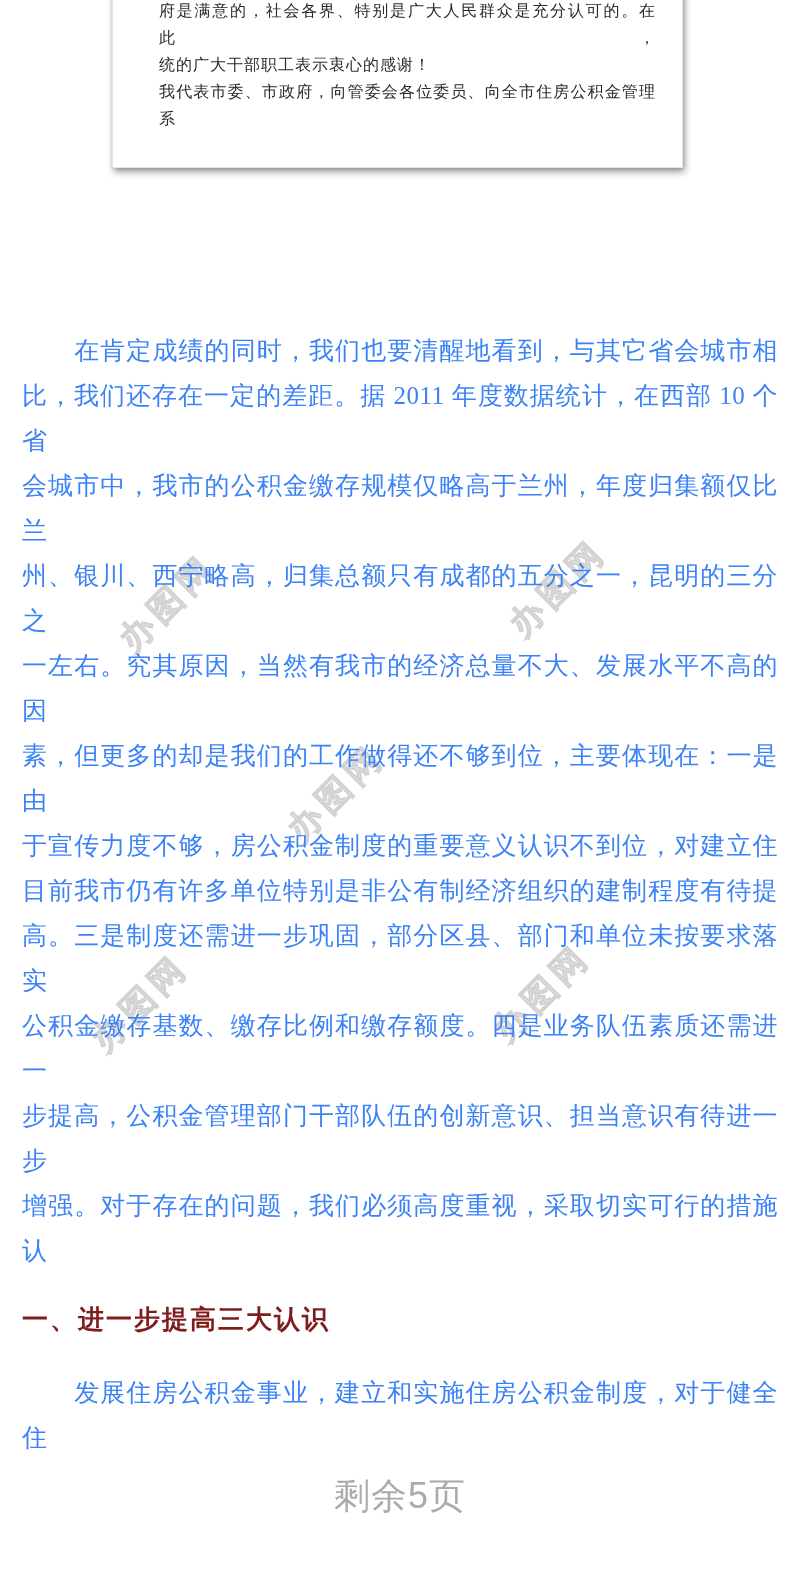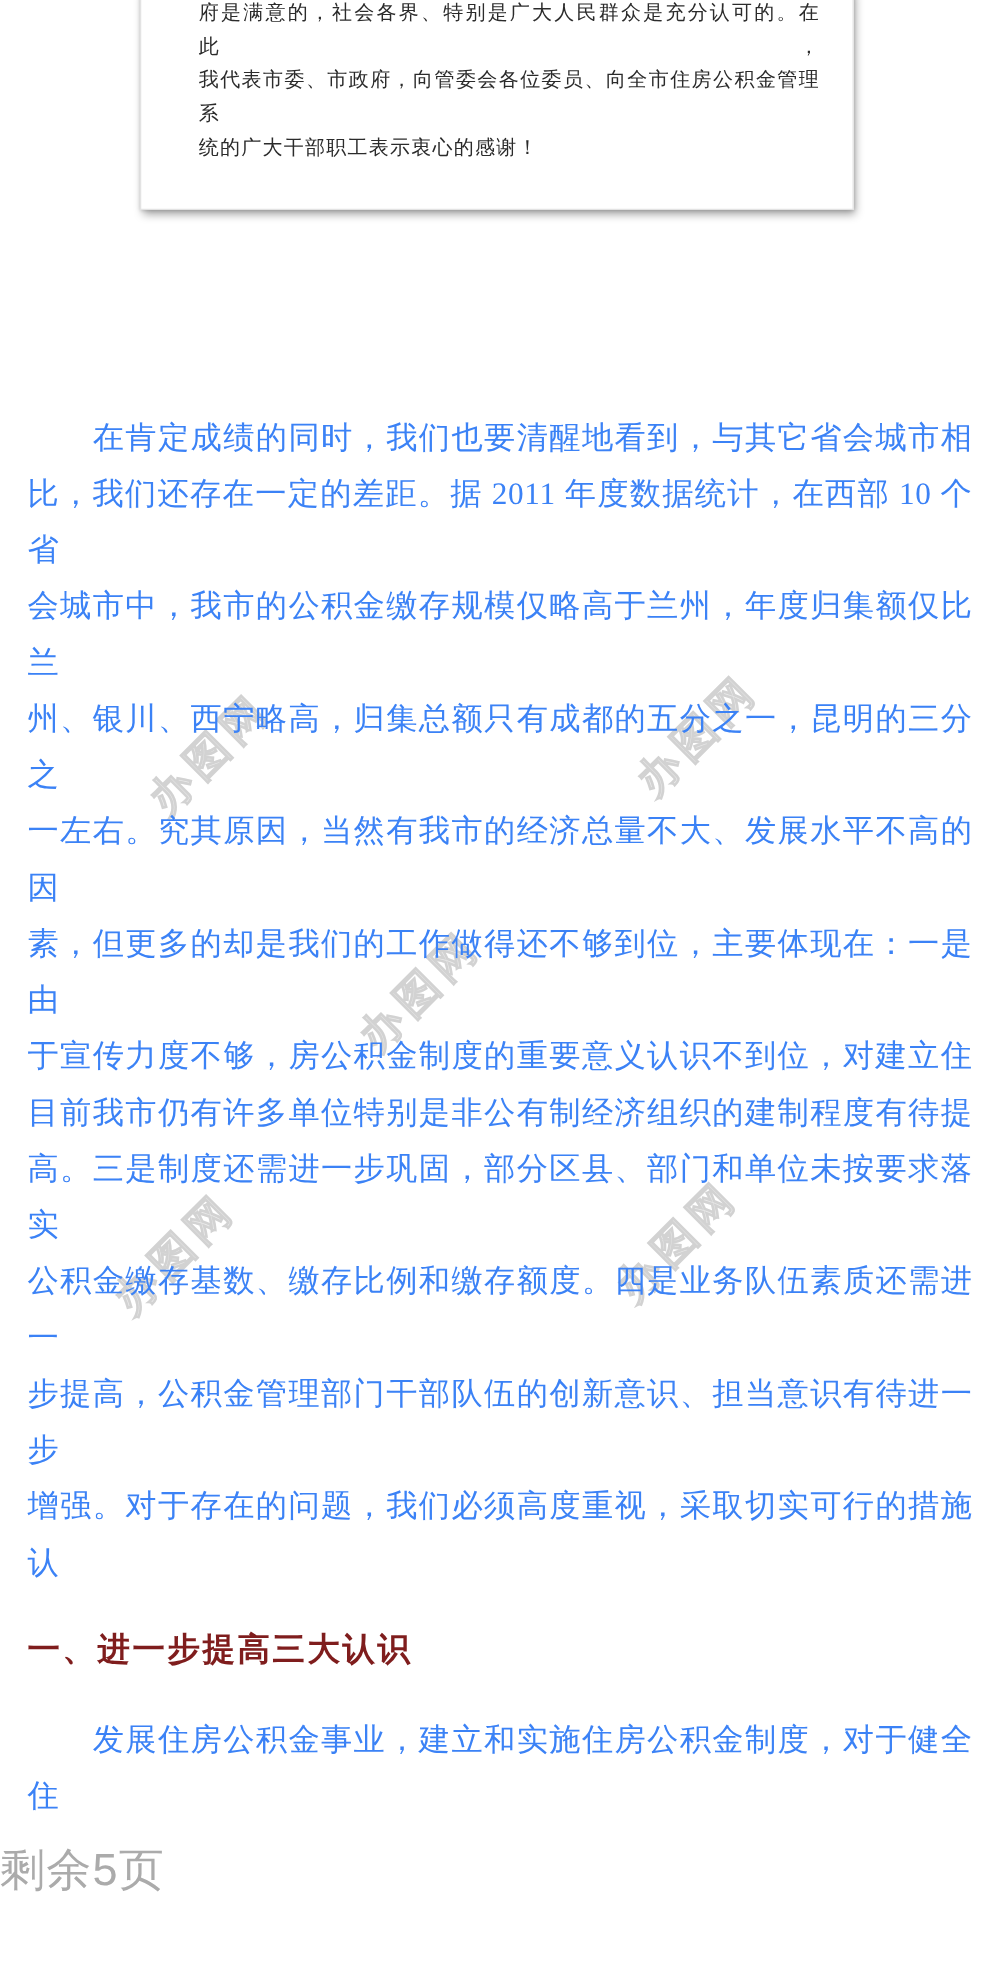--- a/index.html
+++ b/index.html
@@ -70,21 +70,21 @@
     letter-spacing: 2px;
     color: #7f1d1d;
   }
 
   
   .footer-notice {
     position: absolute;
     top: 1474px; left: 0;
     width: 100%;
     display: flex;
-    justify-content: flex-start;
+    justify-content: center;
     gap: 36px;
     font-family: "Liberation Sans", "DejaVu Sans", sans-serif;
     font-size: 36px;
     line-height: 44px;
     letter-spacing: 1px;
     color: var(--footer-color, #ababab);
     z-index: 2;
   }
 </style>
 </head>
@@ -96,22 +96,22 @@
       <span class="wm" style="left: 168px; top: 603px;">办图网</span>
       <span class="wm" style="left: 558px; top: 588px;">办图网</span>
       <span class="wm" style="left: 336px; top: 793px;">办图网</span>
       <span class="wm" style="left: 140px; top: 1003px;">办图网</span>
       <span class="wm" style="left: 542px; top: 993px;">办图网</span>
     </div>
 
   <div class="doc-card">
     <div>
         <div class="tline just">府是满意的，社会各界、特别是广大人民群众是充分认可的。在此，</div>
+        <div class="tline">统的广大干部职工表示衷心的感谢！</div>
         <div class="tline just">我代表市委、市政府，向管委会各位委员、向全市住房公积金管理系</div>
-        <div class="tline">统的广大干部职工表示衷心的感谢！</div>
       </div>
   </div>
 
   <div class="body-text">
     <div>
         <div class="tline just">　　在肯定成绩的同时，我们也要清醒地看到，与其它省会城市相</div>
         <div class="tline just">比，我们还存在一定的差距。据 2011 年度数据统计，在西部 10 个省</div>
         <div class="tline just">会城市中，我市的公积金缴存规模仅略高于兰州，年度归集额仅比兰</div>
         <div class="tline just">州、银川、西宁略高，归集总额只有成都的五分之一，昆明的三分之</div>
         <div class="tline just">一左右。究其原因，当然有我市的经济总量不大、发展水平不高的因</div>

